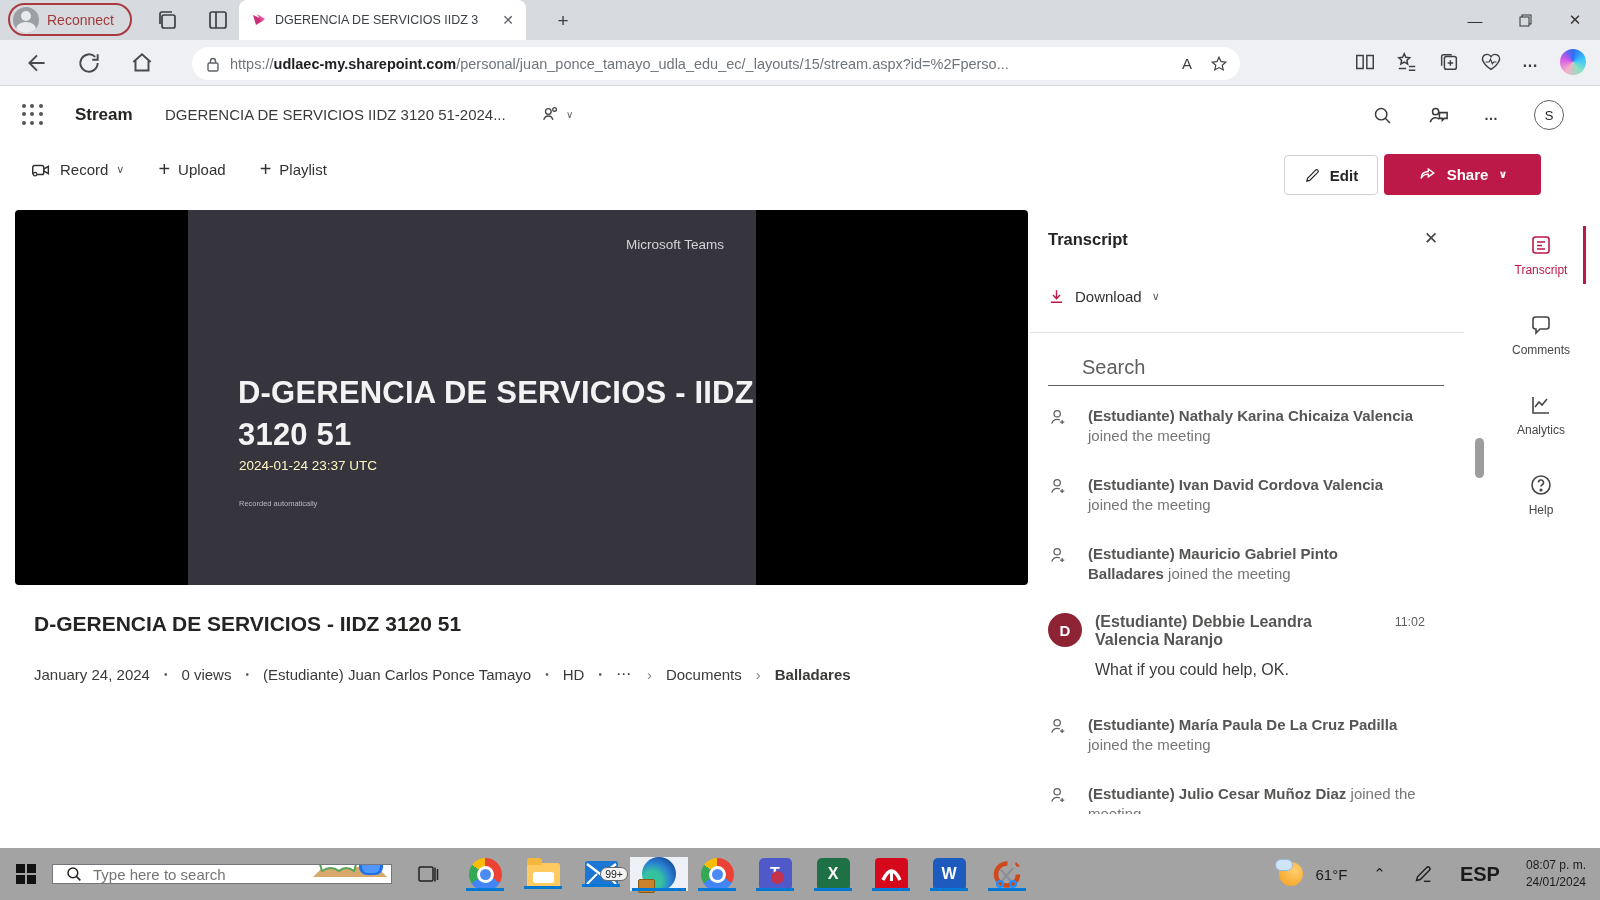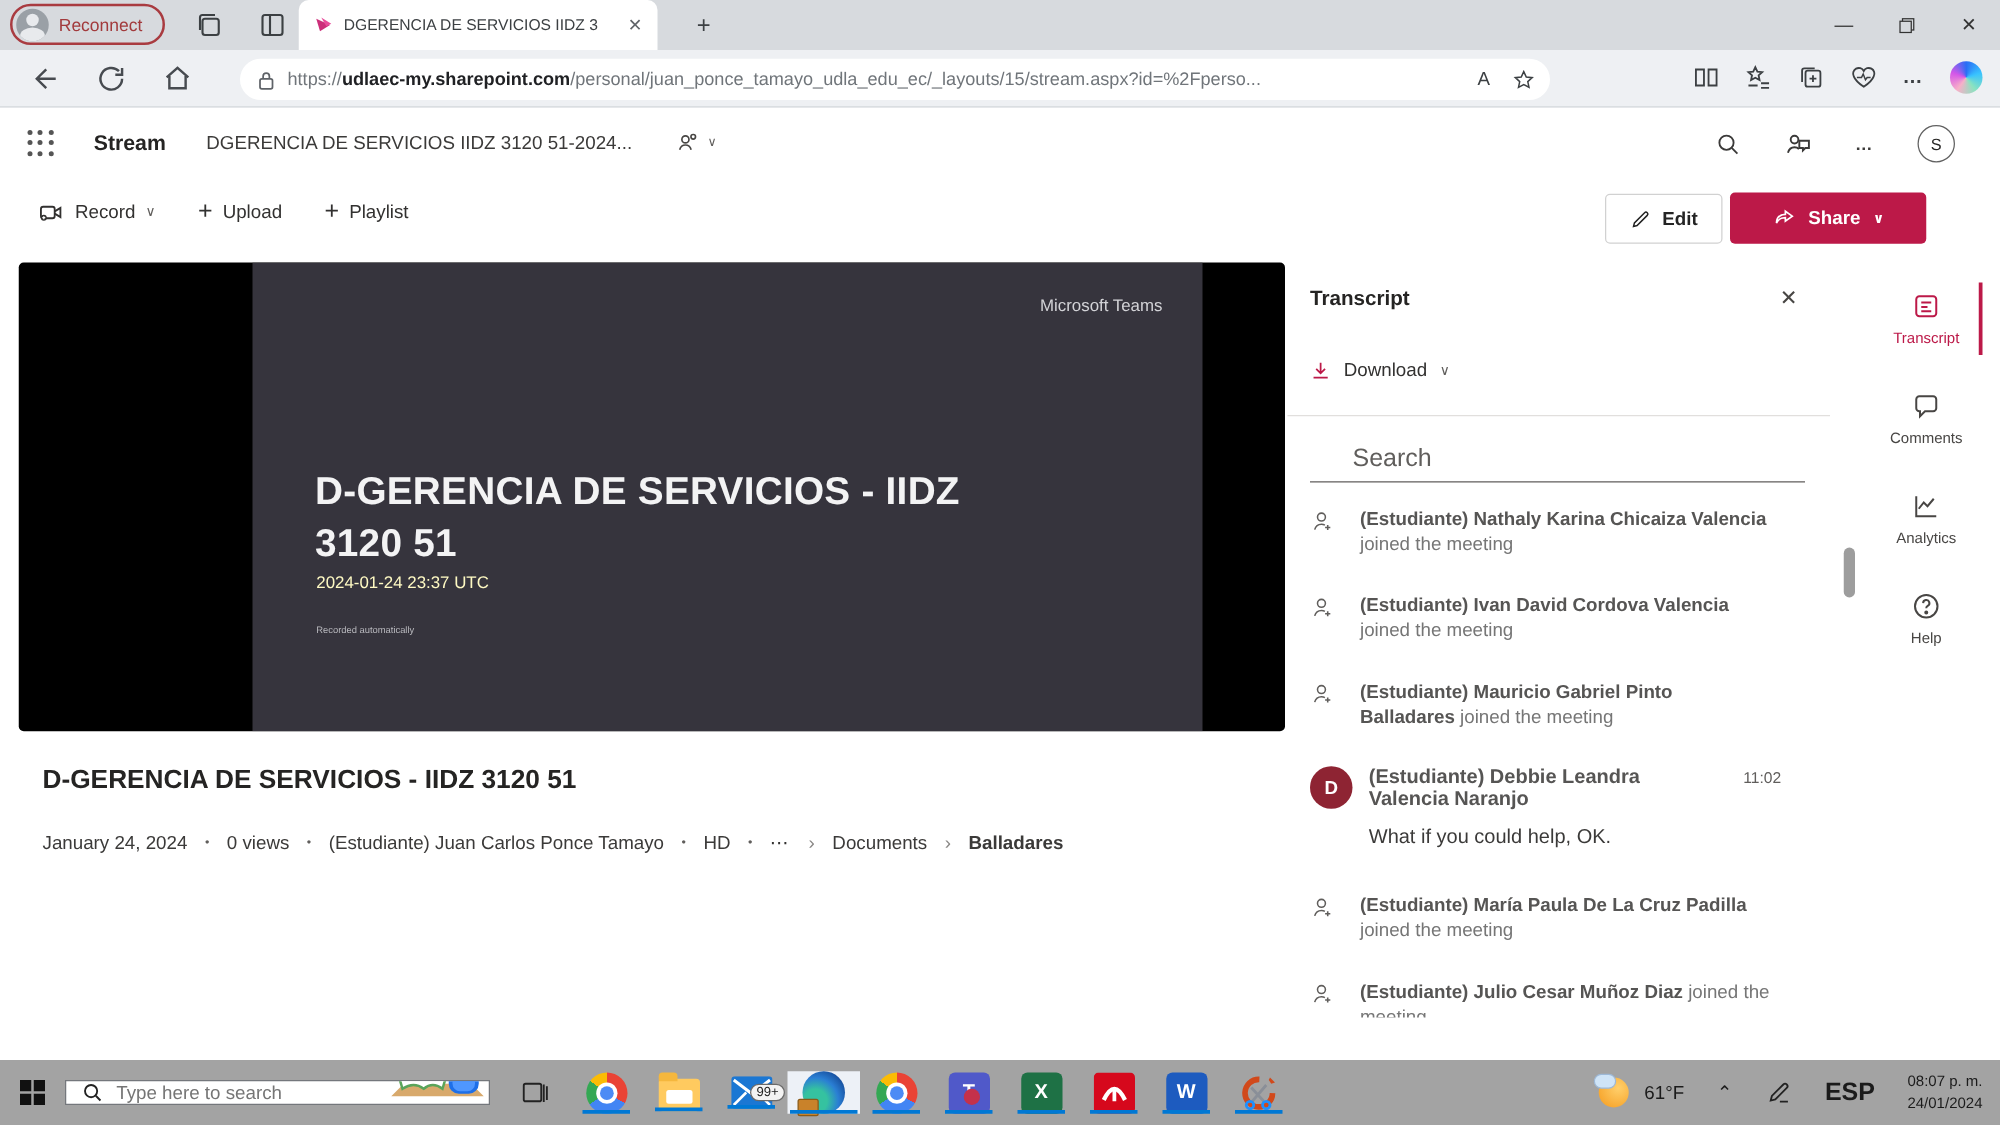--- a/index.html
+++ b/index.html
@@ -45,21 +45,21 @@
   
   .act-left { position:absolute; left:30px; top:158px; display:flex; align-items:center; gap:34px; color:#323130; font-size:15px; }
   .act-item { display:flex; align-items:center; gap:8px; }
   .act-item .chev { font-size:11px; color:#605e5c; }
   .plus { font-size:20px; font-weight:400; color:#323130; }
   #edit-btn { position:absolute; left:1284px; top:155px; width:94px; height:40px; background:#fff; border:1px solid #d1d1d1; border-radius:4px; display:flex; align-items:center; justify-content:center; gap:9px; font-size:15px; font-weight:600; color:#242424; }
   #share-btn { position:absolute; left:1384px; top:154px; width:157px; height:41px; border-radius:4px; display:flex; align-items:center; justify-content:center; gap:10px; font-size:15px; font-weight:700; color:#fff; }
 
   
   #player { position:absolute; left:15px; top:210px; width:1013px; height:375px; background:#000; border-radius:4px; overflow:hidden; }
-  #slide { position:absolute; left:173px; top:0; width:760px; height:375px; background:#36343d;margin-left:14px; }
+  #slide { position:absolute; left:173px; top:0; width:568px; height:375px; background:#36343d; }
   #watermark { position:absolute; right:32px; top:27px; font-size:13.5px; color:#d3d3d7; }
   #slide-title { position:absolute; left:50px; top:162px; width:570px; font-size:31px; font-weight:600; color:#f3f3f4; line-height:42px; letter-spacing:.2px; }
   #slide-dt { position:absolute; left:51px; top:248px; font-size:13.5px; color:#fef9c3; }
   #slide-note { position:absolute; left:51px; top:289px; font-size:7.5px; color:#b9b9be; }
 
   
   #vid-title { position:absolute; left:34px; top:612px; font-size:21px; font-weight:700; color:#252423; }
   #meta-row { position:absolute; left:34px; top:665px; display:flex; align-items:center; gap:14px; font-size:15px; color:#3b3a39; }
   #meta-row .dot { font-size:10px; color:#605e5c; }
   #meta-row .crumb-chev { color:#8a8886; }

